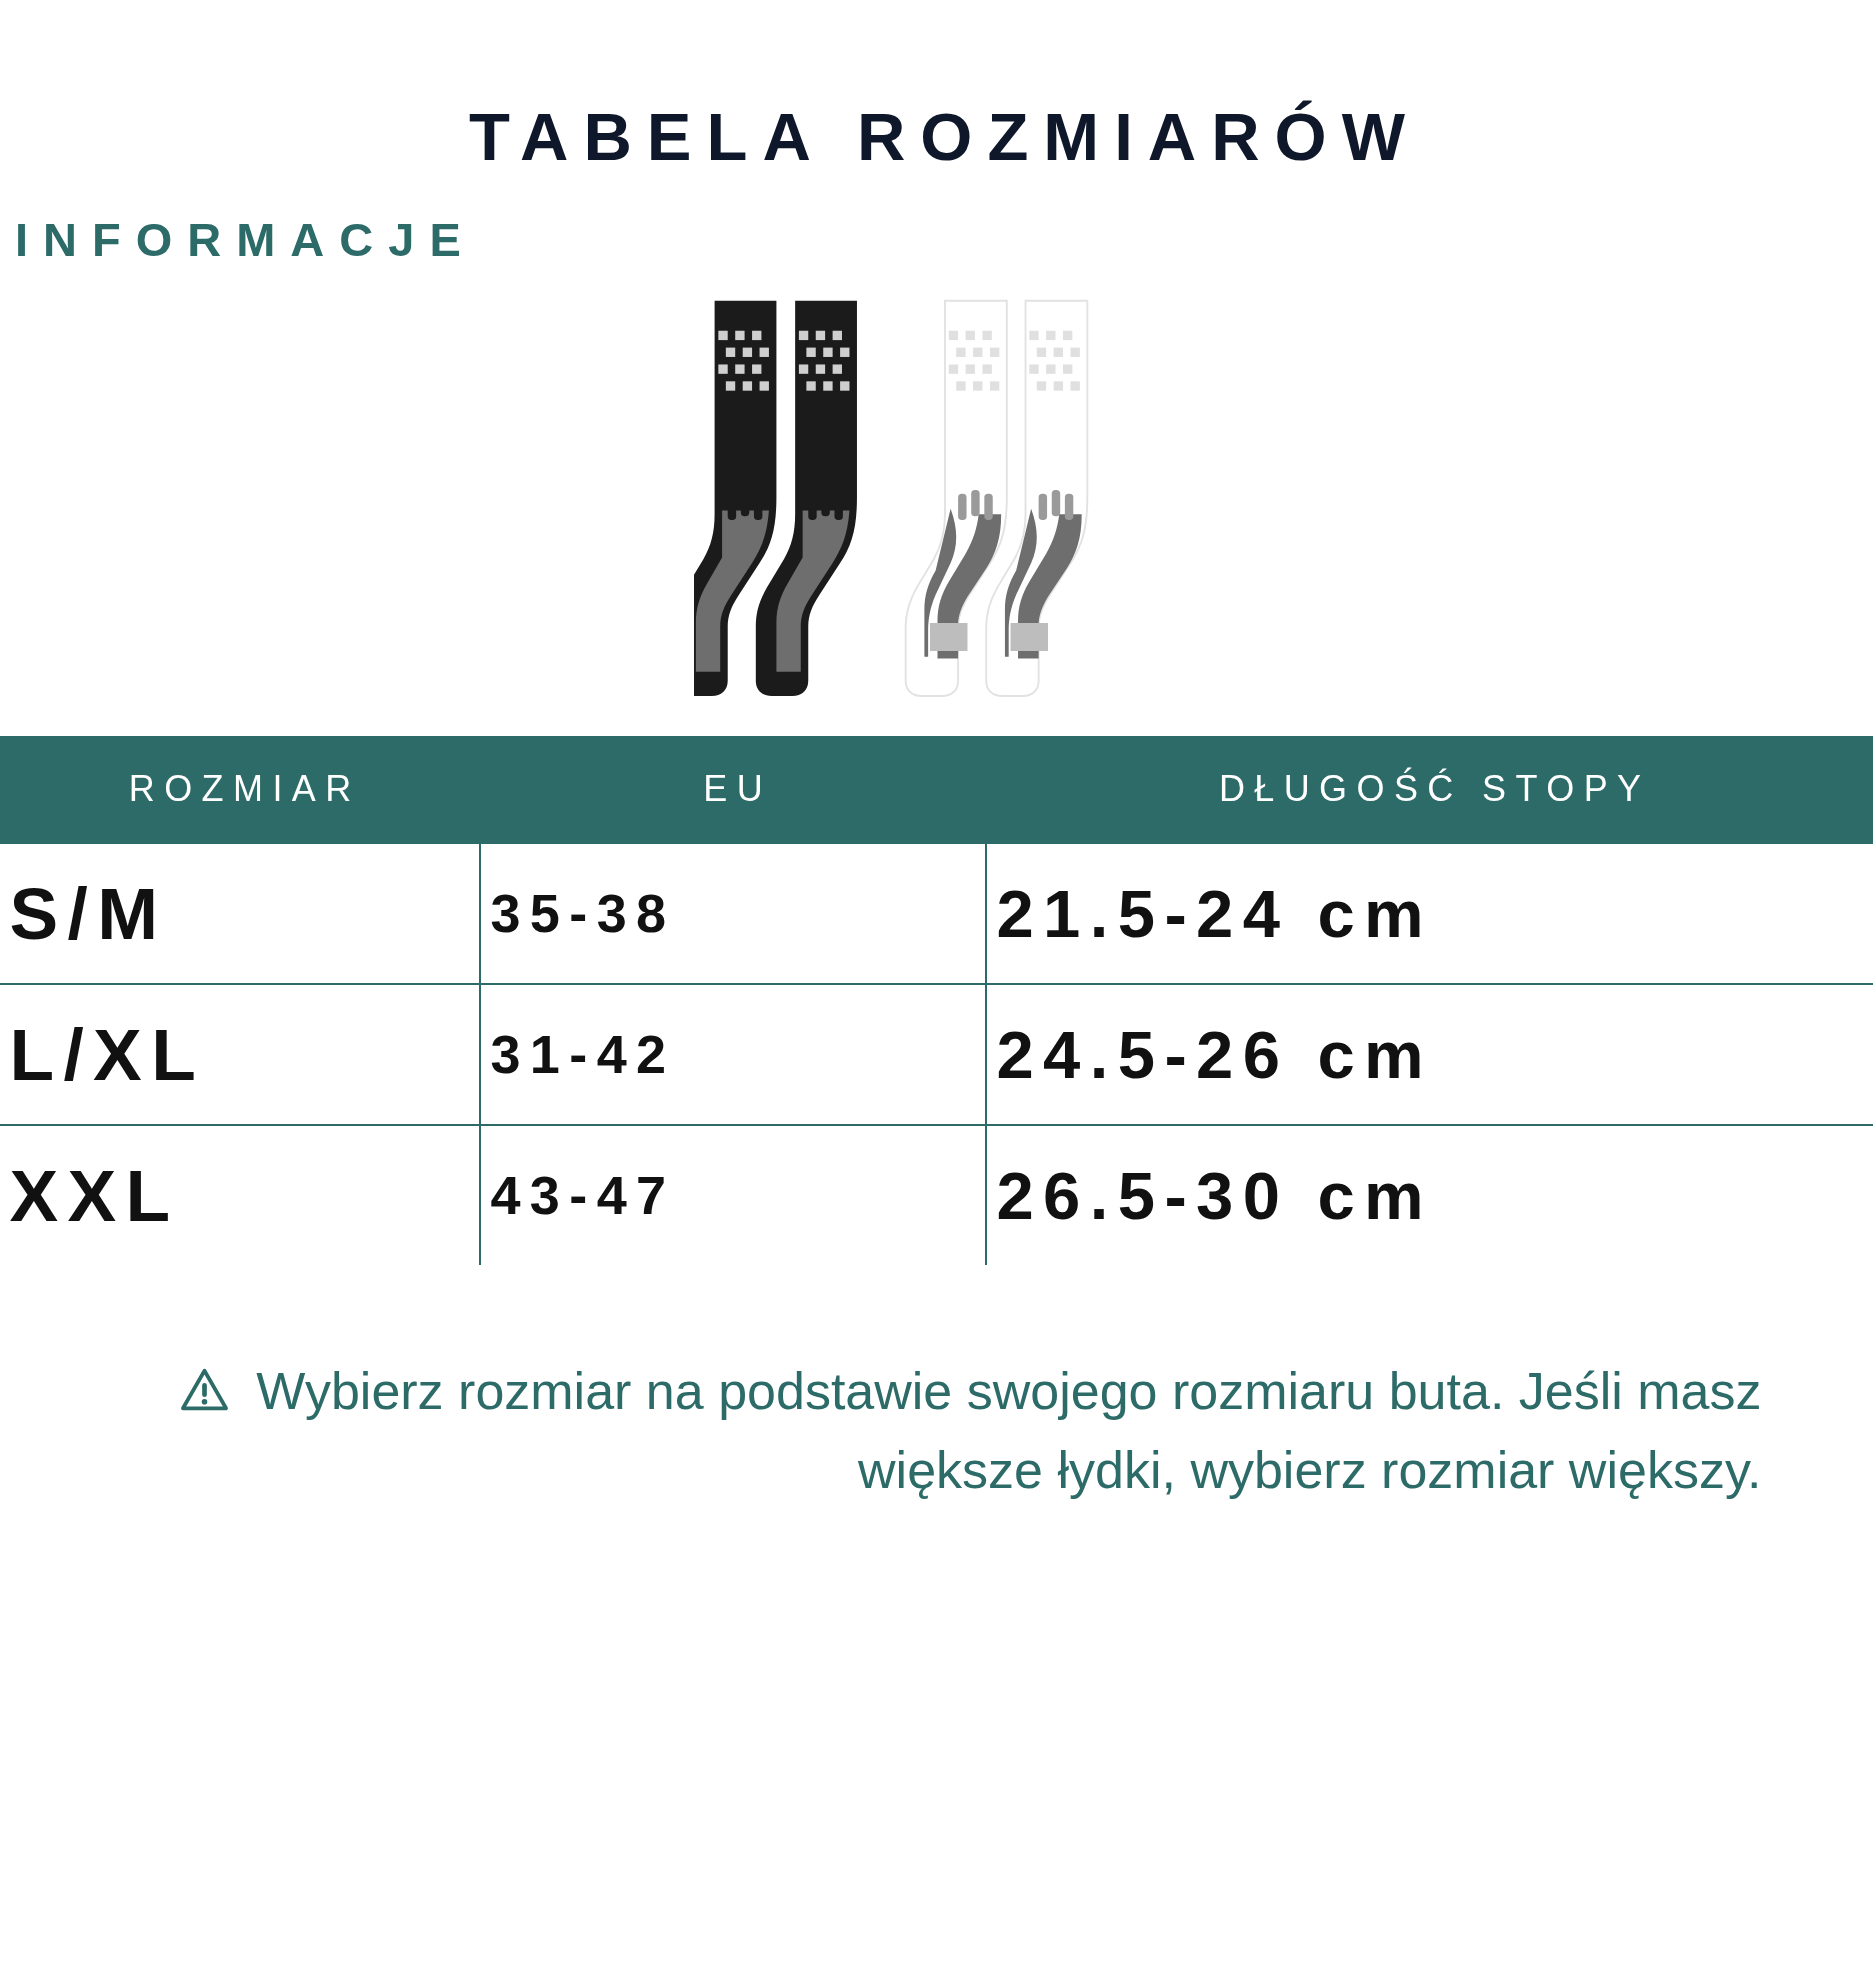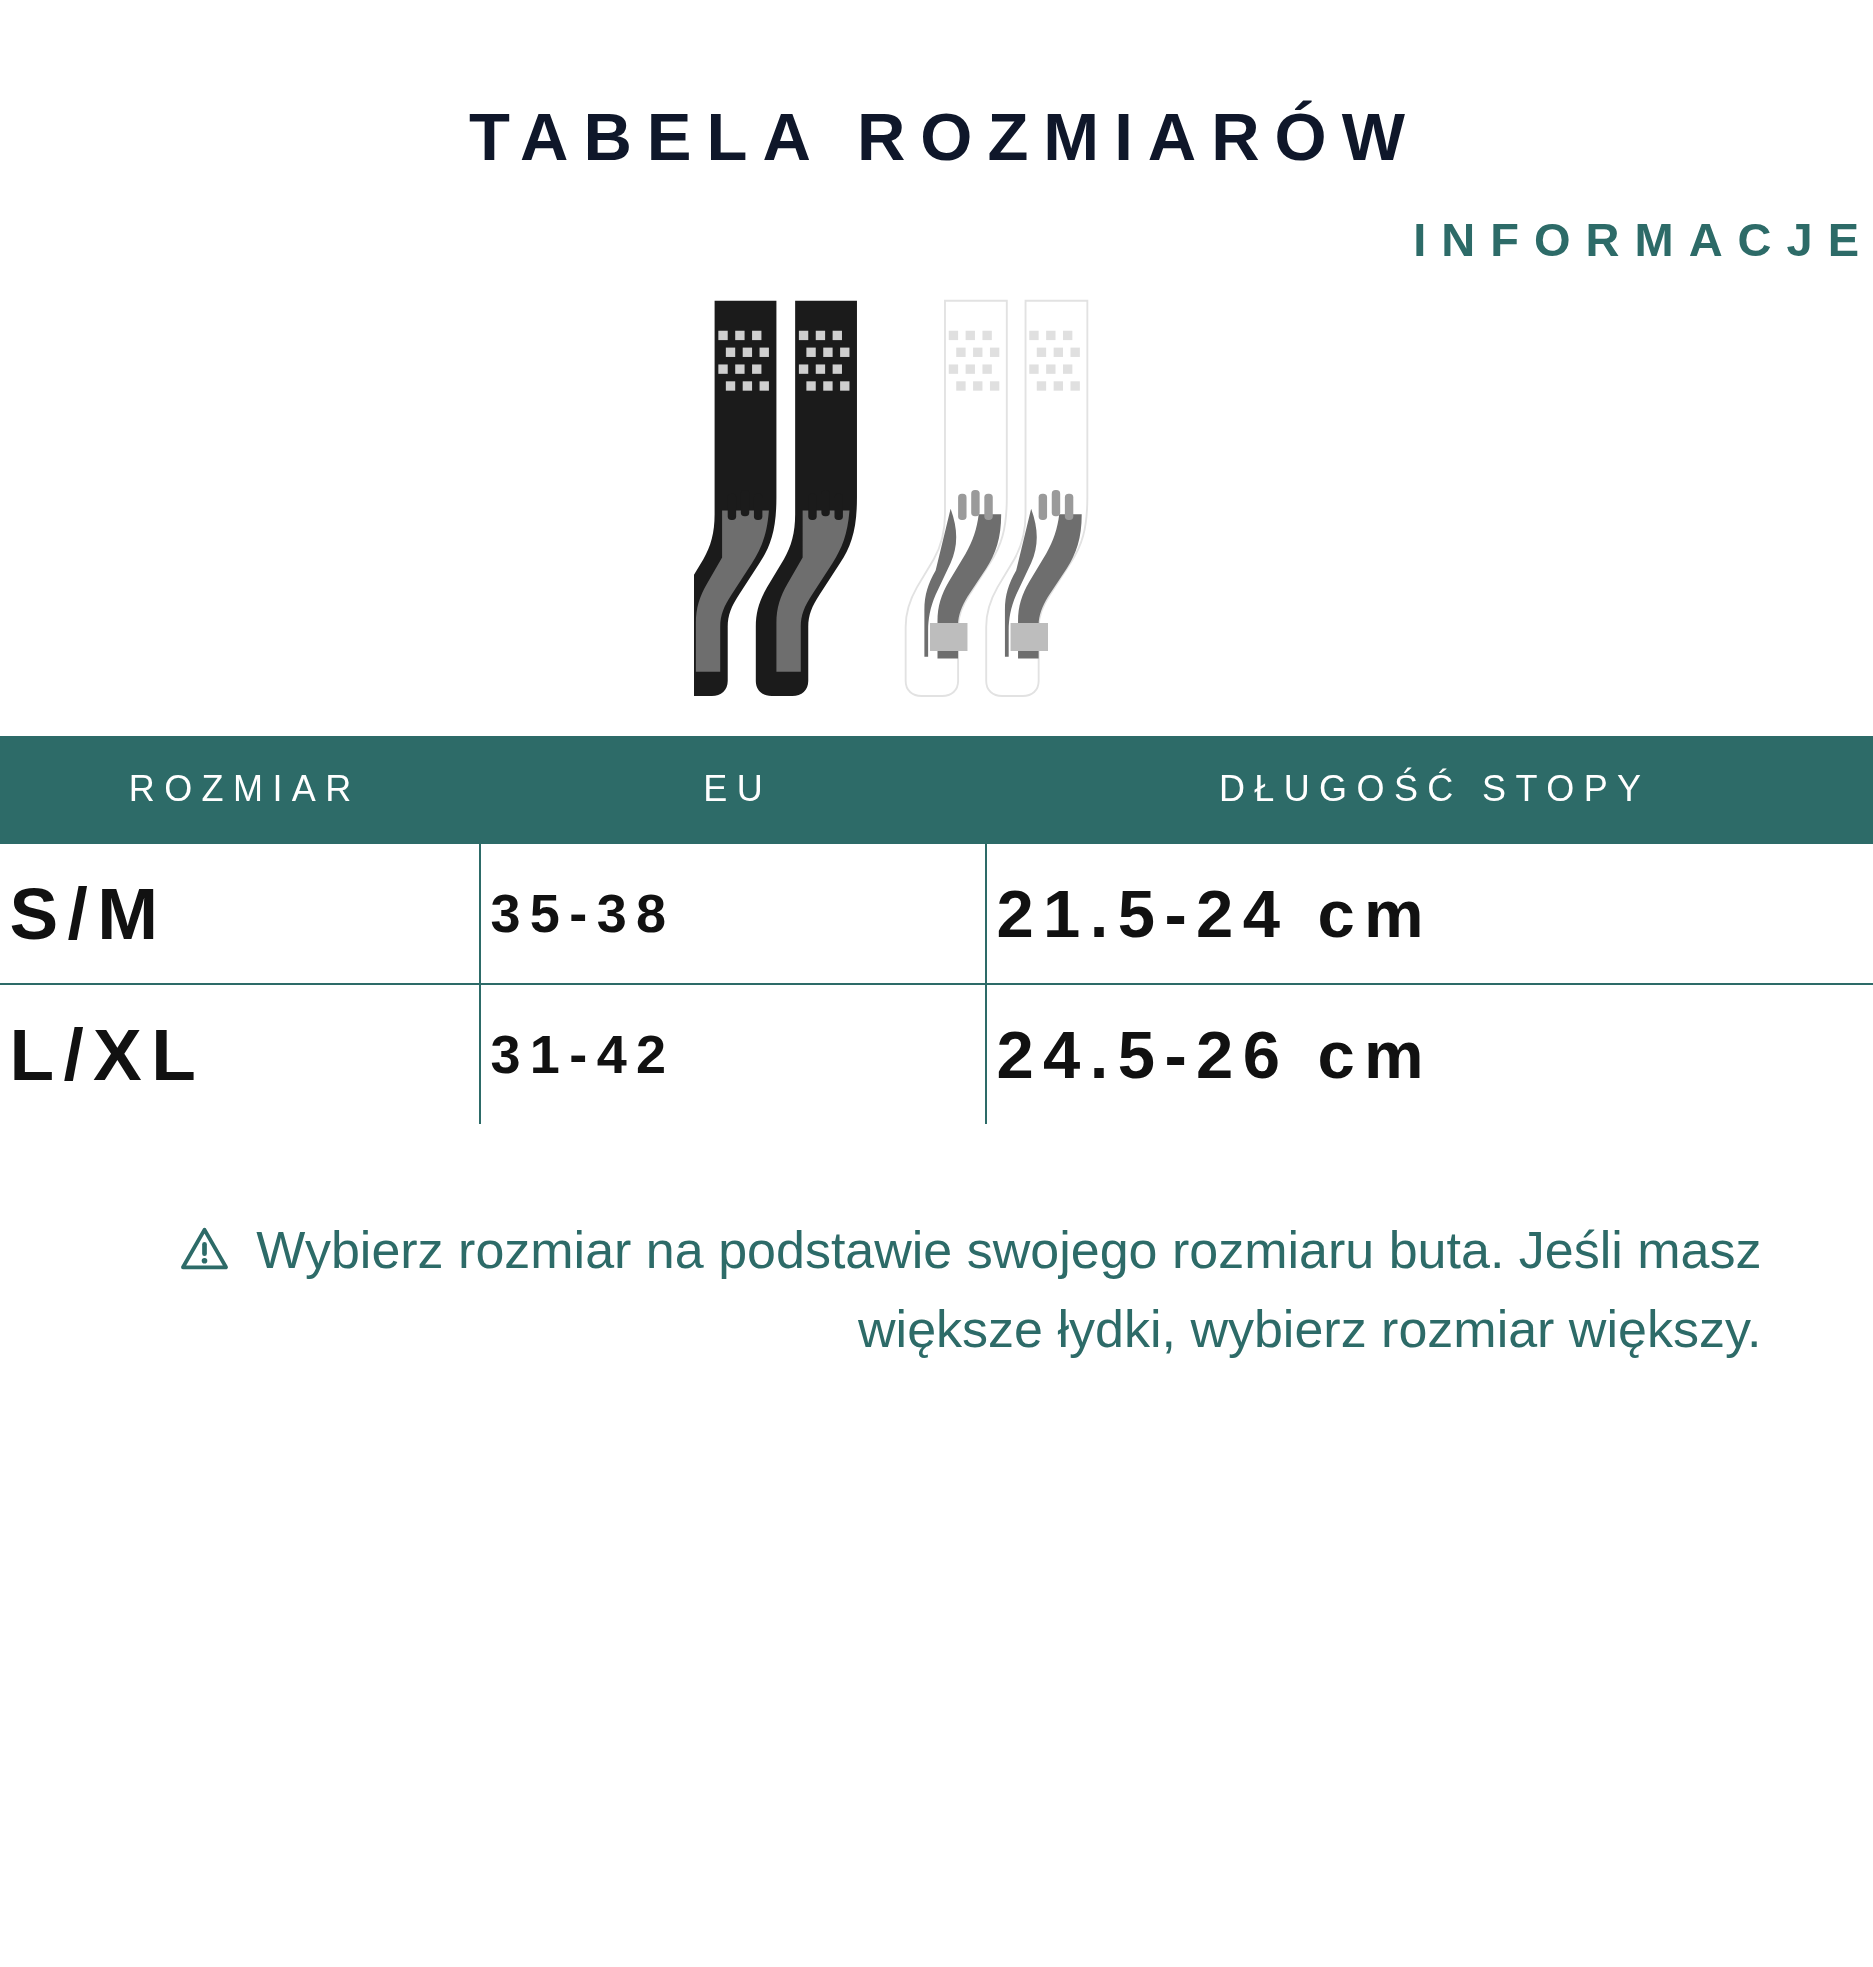--- a/index.html
+++ b/index.html
@@ -25,21 +25,21 @@
     text-align: center;
     font-size: 67px;
     font-weight: 700;
     letter-spacing: 15px;
     color: #0f172a;
     text-indent: 15px;
   }
 
   .subtitle {
     margin-top: 37px;
-    text-align: right;
+    text-align: left;
     font-size: 47px;
     font-weight: 700;
     letter-spacing: 15px;
     color: #2d6b68;
     text-indent: 15px;
   }
 
   
   .product-image {
     margin: 26px auto 0 auto;
@@ -231,20 +231,25 @@
     <tbody>
       <tr>
         <td class="cell-size">S/M</td>
         <td class="cell-eu">35-38</td>
         <td class="cell-len">21.5-24 cm</td>
       </tr>
       <tr>
         <td class="cell-size">L/XL</td>
         <td class="cell-eu">31-42</td>
         <td class="cell-len">24.5-26 cm</td>
+      </tr>
+      <tr>
+        <td class="cell-size">XXL</td>
+        <td class="cell-eu">43-47</td>
+        <td class="cell-len">26.5-30 cm</td>
       </tr>
     </tbody>
   </table>
 
   <p class="note">
     <span class="warn-icon">
       <svg width="49" height="45" viewBox="0 0 52 48">
         <path d="M26 4 L49 44 H3 Z" fill="none" stroke="#2d6b68" stroke-width="4" stroke-linejoin="round"></path>
         <rect x="23.5" y="17" width="5" height="15" rx="2.5" fill="#2d6b68"></rect>
         <circle cx="26" cy="37" r="3" fill="#2d6b68"></circle>

